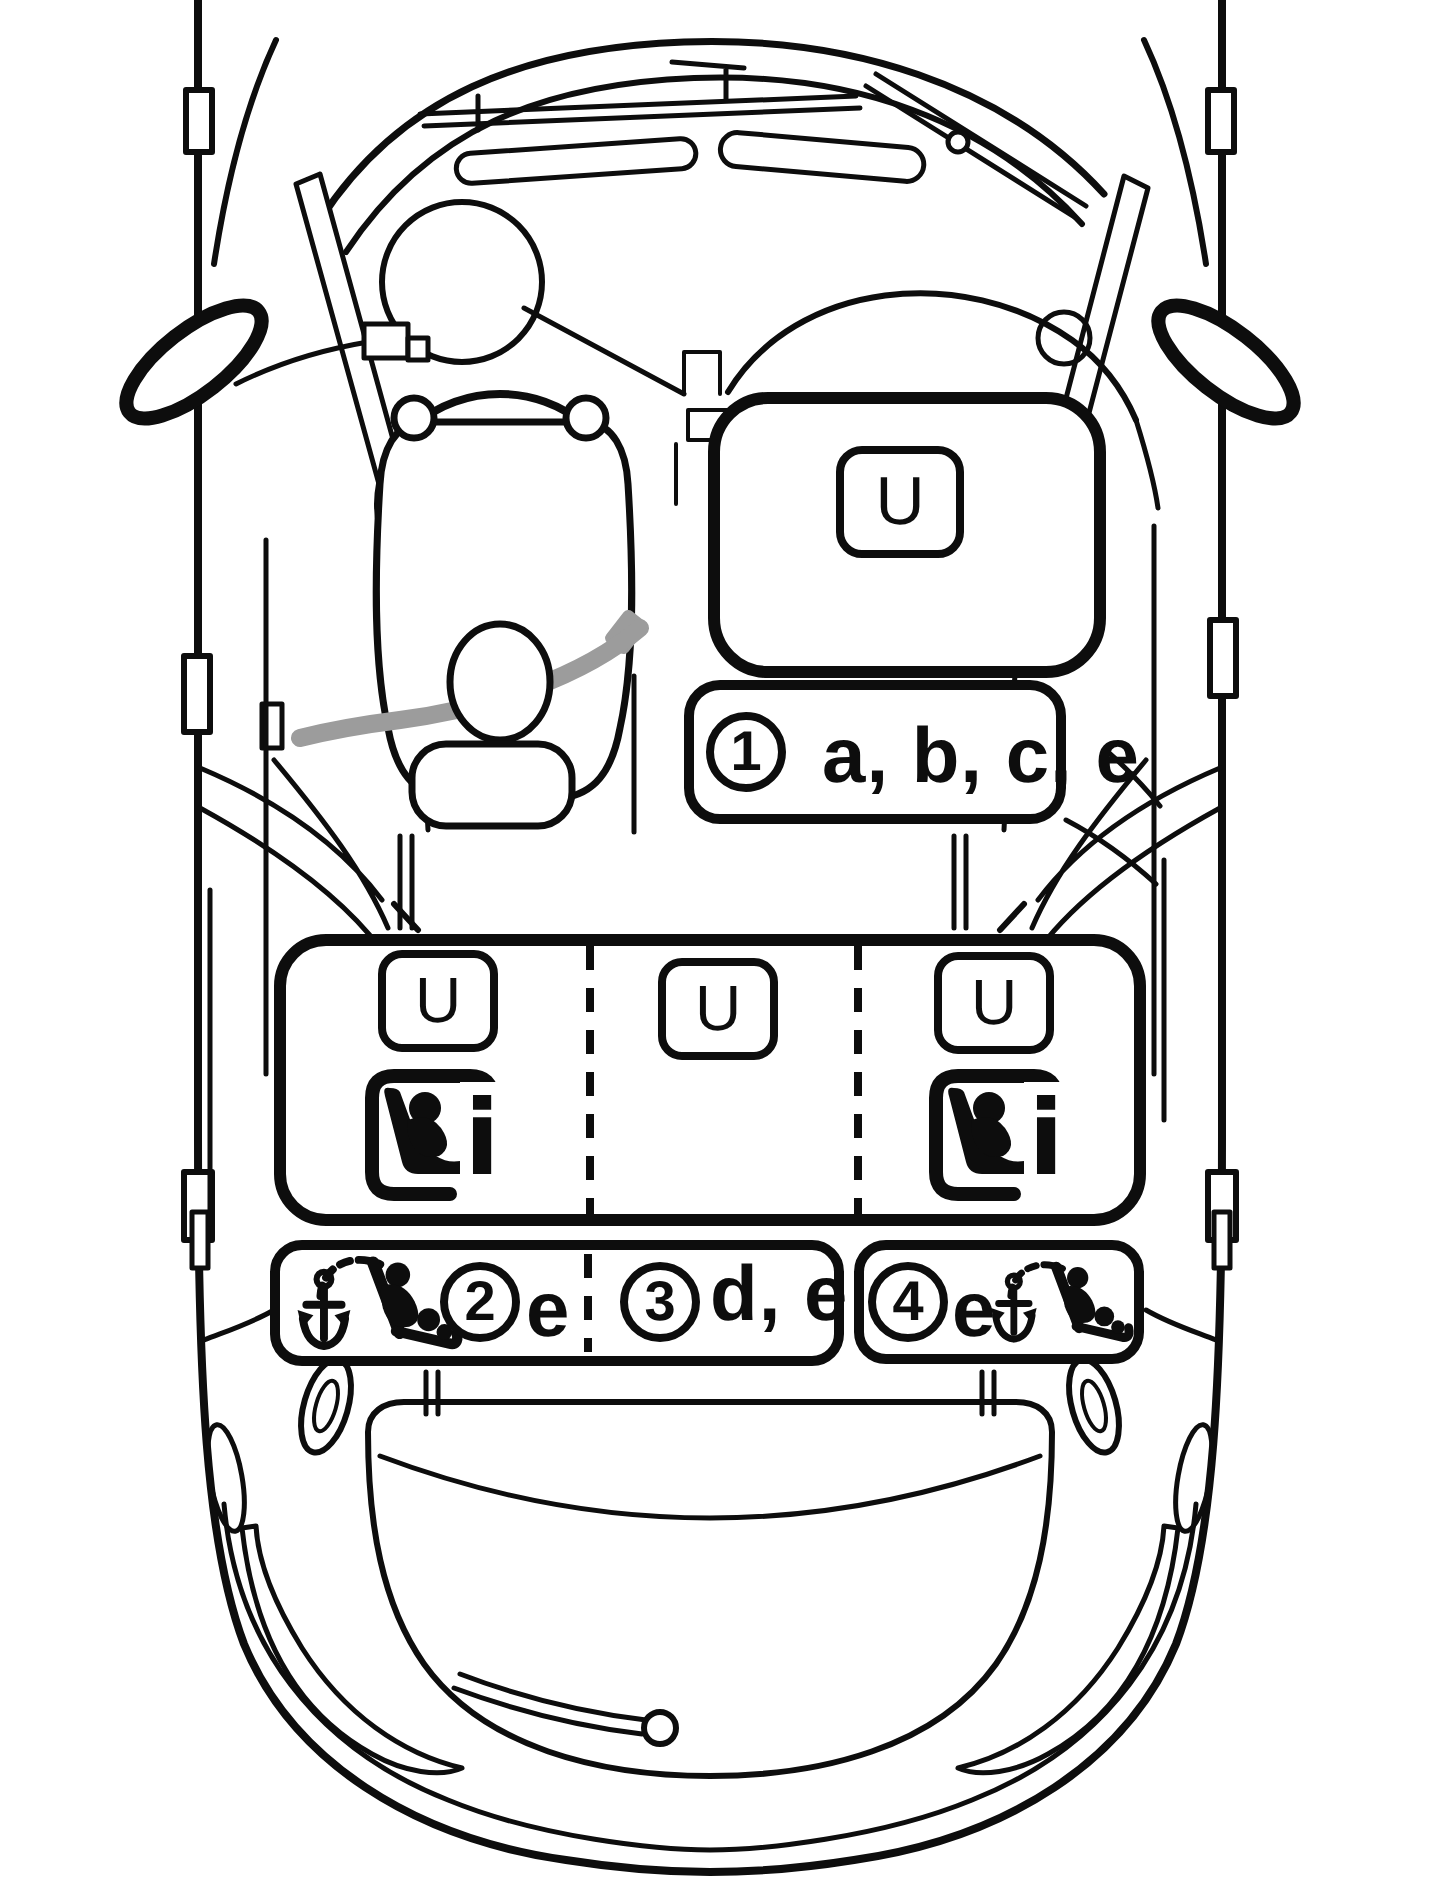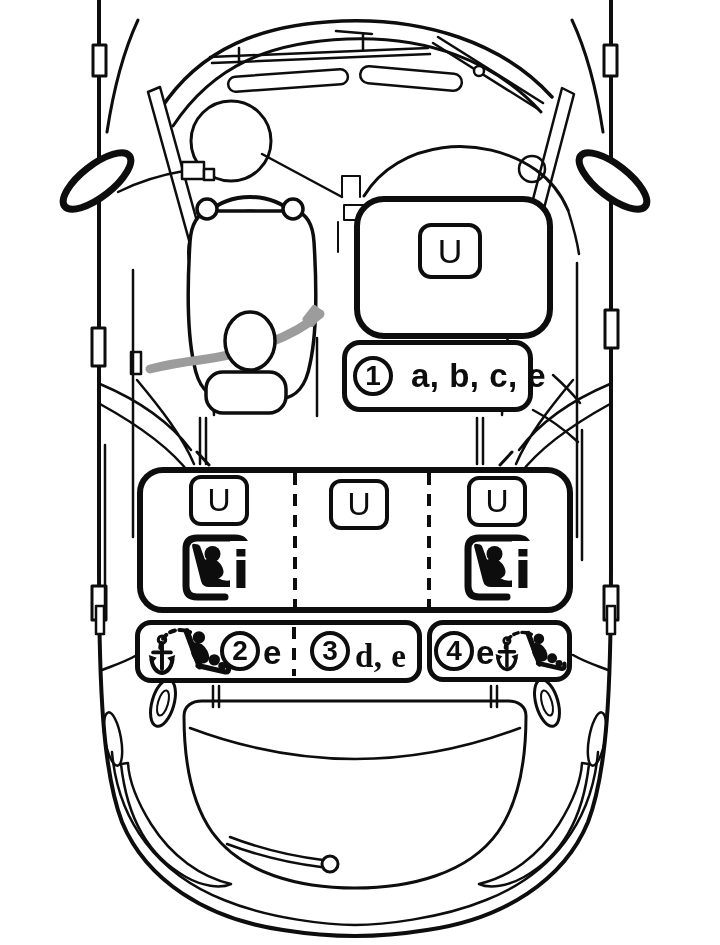--- a/index.html
+++ b/index.html
@@ -29,21 +29,21 @@
   .chip-r3{left:324px;top:3px;}
   .dashv{
     position:absolute;width:4px;
     background-image:repeating-linear-gradient(180deg,#0d0d0d 0 12px,transparent 12px 21px);
   }
   .cnum{
     position:absolute;width:40px;height:40px;border:4px solid #0d0d0d;border-radius:50%;
     background:#fff;display:flex;align-items:center;justify-content:center;
     font-size:28px;font-weight:bold;box-sizing:border-box;padding-bottom:1px;
   }
-  .codes{position:absolute;font-size:33px;font-weight:bold;letter-spacing:0.5px;white-space:nowrap;}
+  .codes{position:absolute;font-size:39px;font-weight:bold;letter-spacing:0.5px;white-space:nowrap;}
   .isize{position:absolute;width:92px;height:74px;}
   .isize svg{position:absolute;left:0;top:0;overflow:visible;}
   .isize .ilab{
     position:absolute;left:49px;top:8px;width:22px;height:60px;background:#fff;
     font-size:52px;font-weight:bold;line-height:58px;text-align:center;
     font-family:"DejaVu Sans","Liberation Sans",sans-serif;
   }
   .as-wrap{position:absolute;}
   .as-wrap svg{display:block;overflow:visible;}
 </style>
@@ -229,21 +229,21 @@
   <div class="box note-left">
     <div class="as-wrap" style="left:2px;top:1px;">
       <svg width="98" height="51" viewBox="0 0 100 58">
           <use href="#anchorseat"></use>
         </svg>
     </div>
     <span class="cnum" style="left:80px;top:6px;">2</span>
     <span class="codes" style="left:123px;top:9px;">e</span>
     <div class="dashv" style="left:152px;top:2px;height:49px;"></div>
     <span class="cnum" style="left:170px;top:6px;">3</span>
-    <span class="codes" style="left:215px;top:13px;font-family:Liberation Serif, serif;">d, e</span>
+    <span class="codes" style="left:215px;top:1px;">d, e</span>
   </div>
 
   <div class="box note-right">
     <span class="cnum" style="left:2px;top:6px;">4</span>
     <span class="codes" style="left:44px;top:9px;">e</span>
     <div class="as-wrap" style="left:62px;top:3px;">
       <svg width="76" height="46" viewBox="0 0 100 58">
           <use href="#anchorseat"></use>
         </svg>
     </div>

